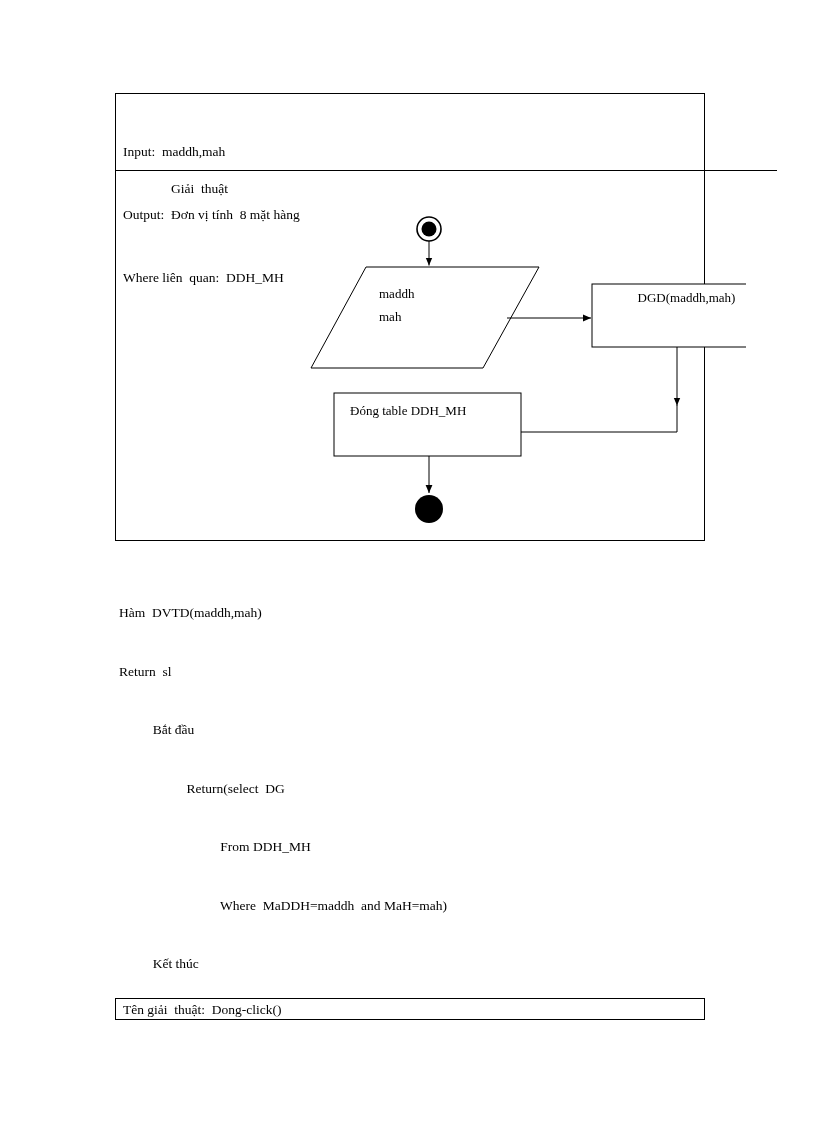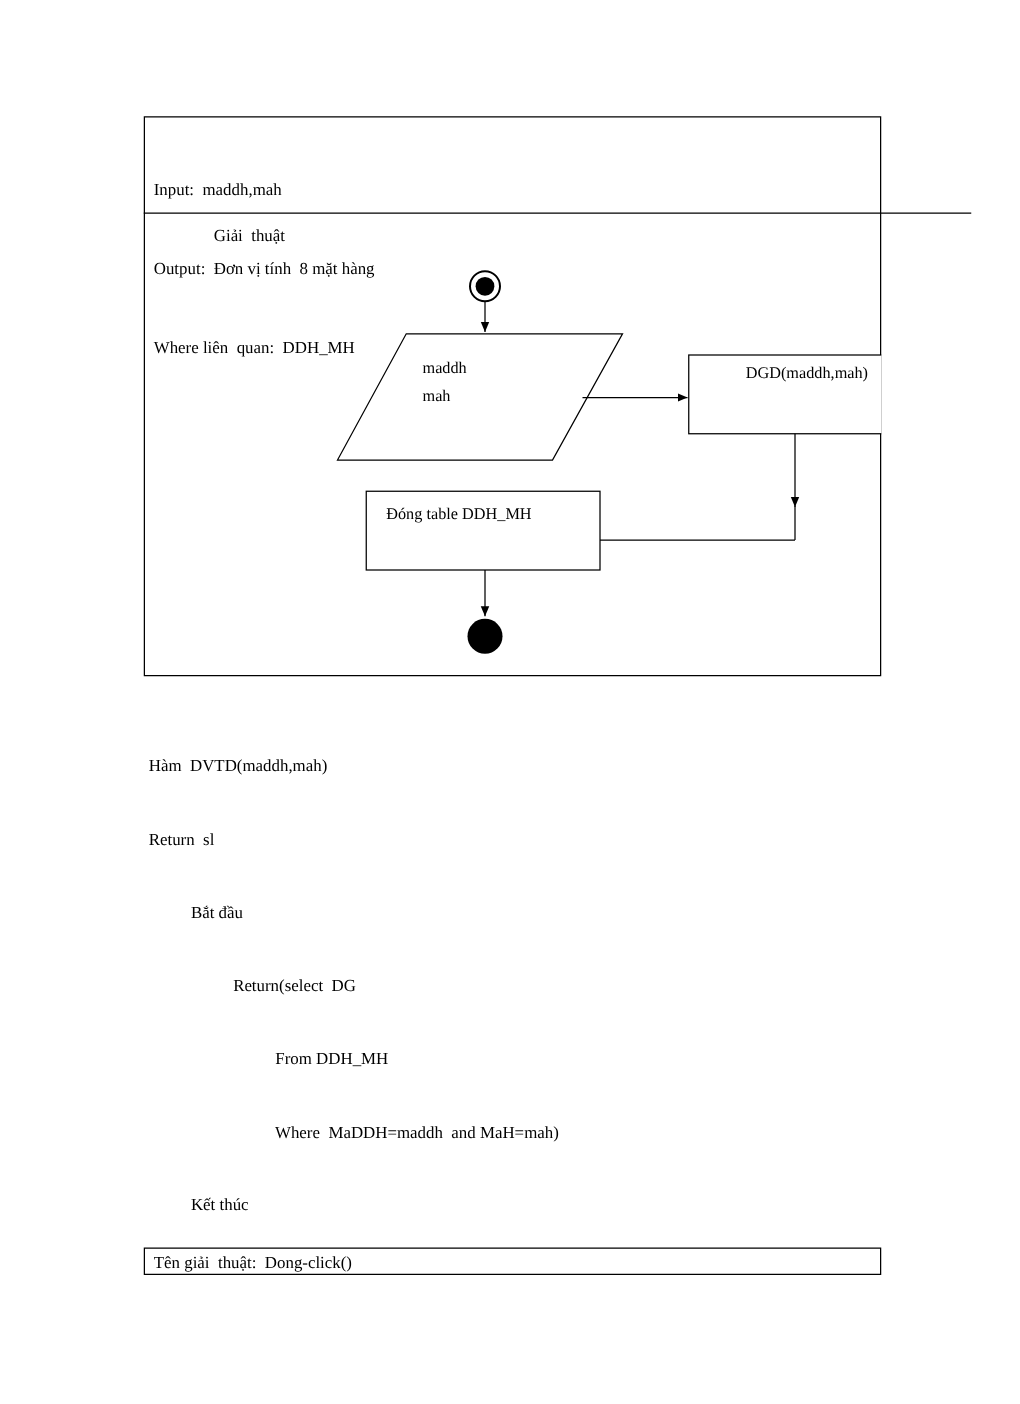--- a/index.html
+++ b/index.html
@@ -66,20 +66,21 @@
     margin-left: 48px;
   }
 
   
   #flowchart {
     position: absolute;
     left: 115px;
     top: 93px;
     width: 590px;
     height: 448px;
+    padding-left: 41px;
   }
   #flowchart svg { display: block; }
 
   .fc-text {
     font-family: "Liberation Serif", "DejaVu Serif", serif;
     font-size: 13px;
     fill: #000;
   }
 
   

